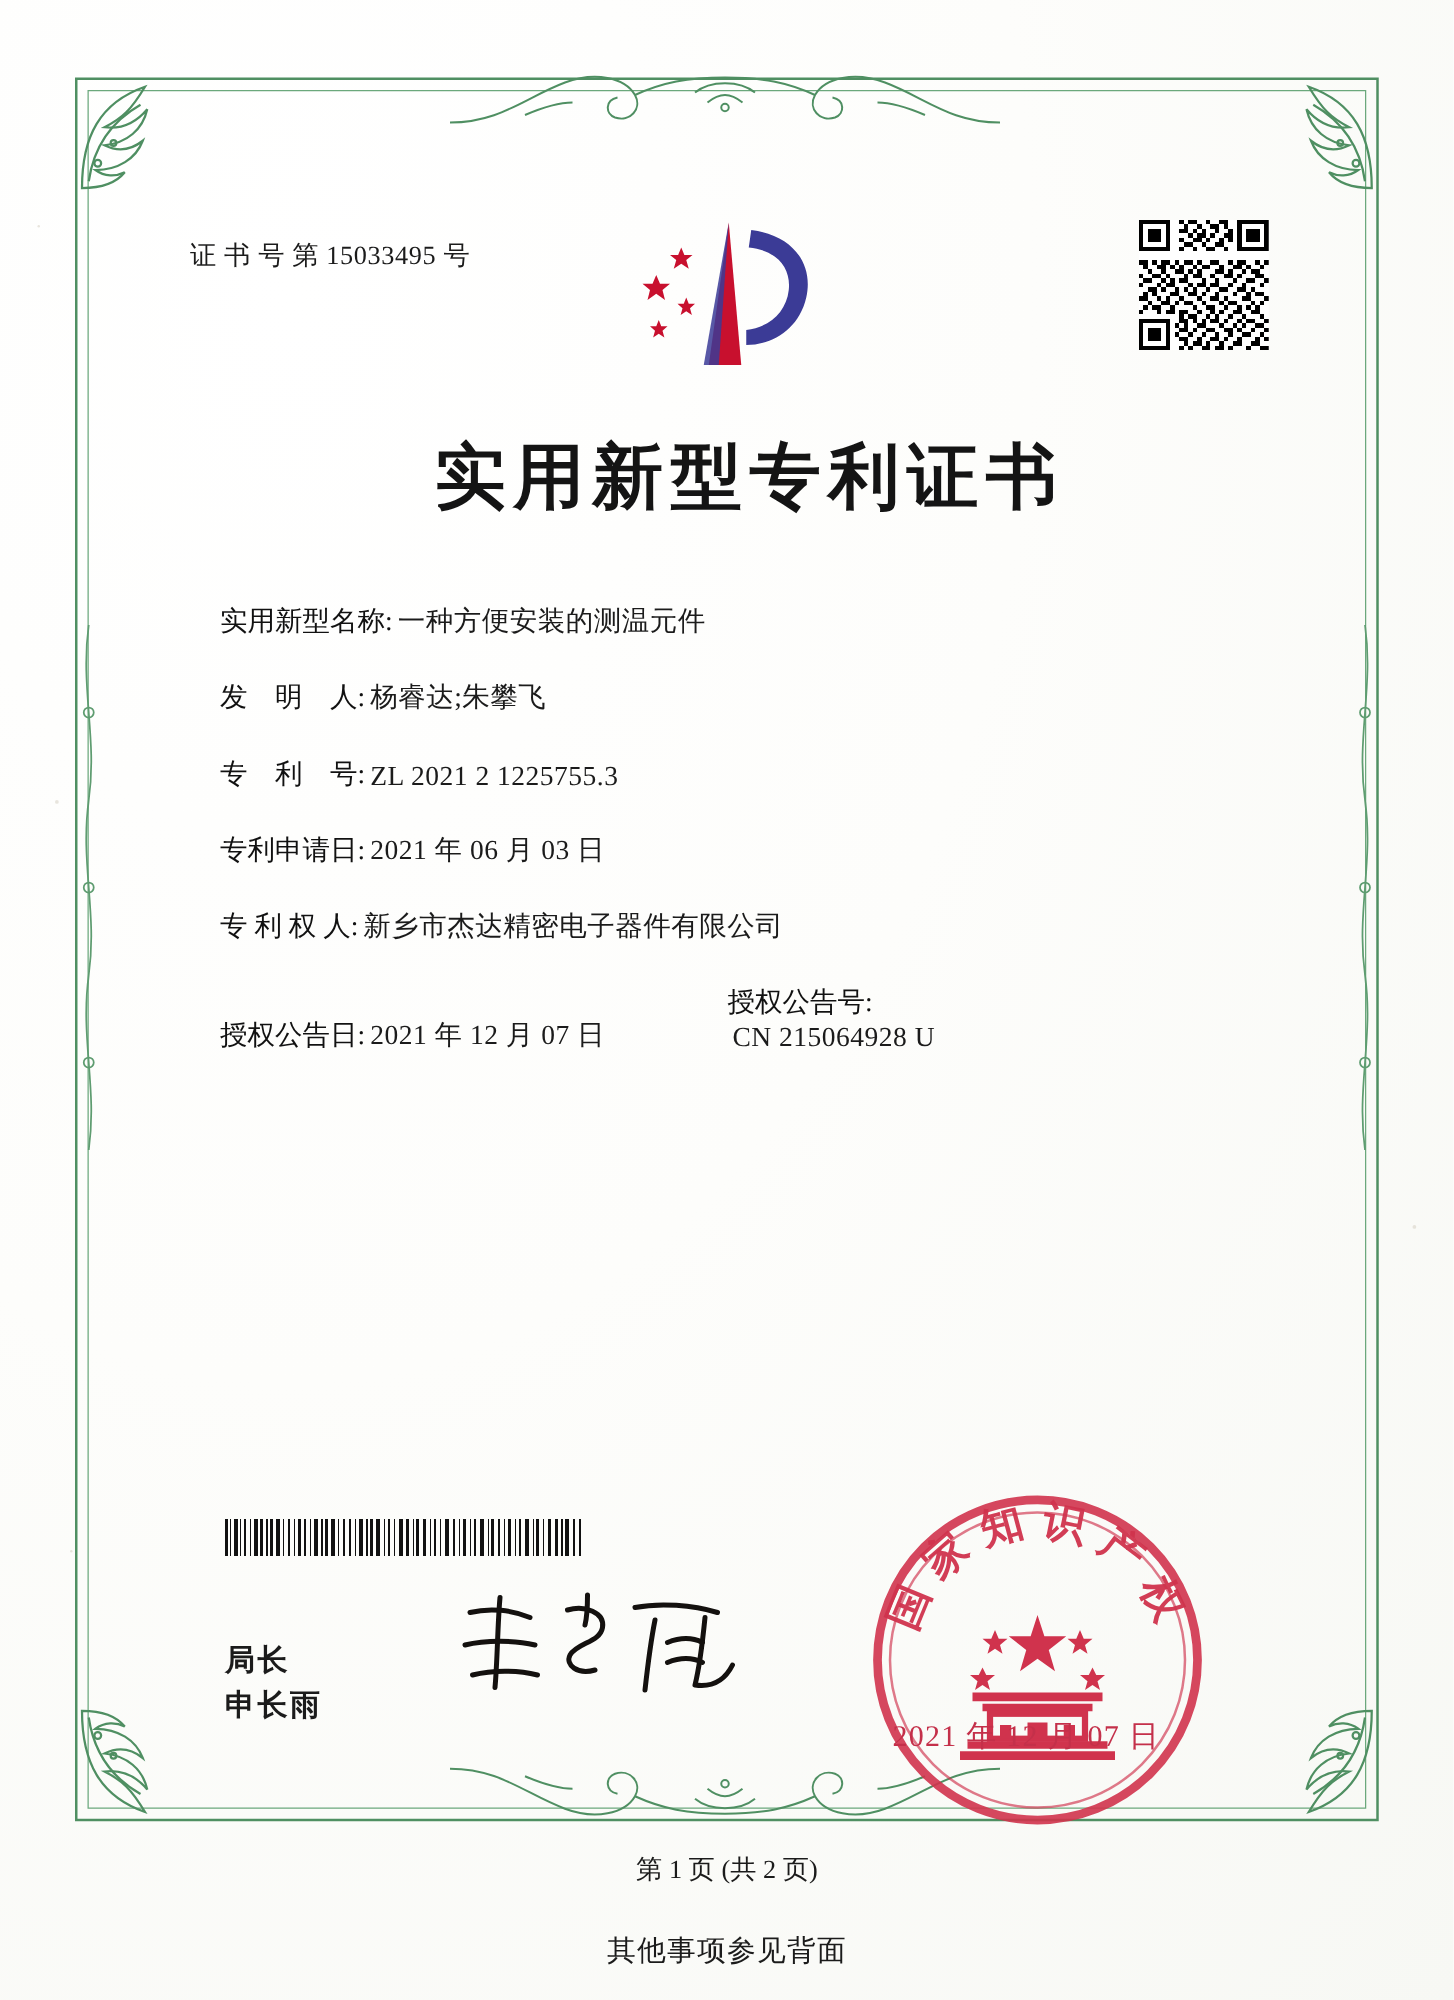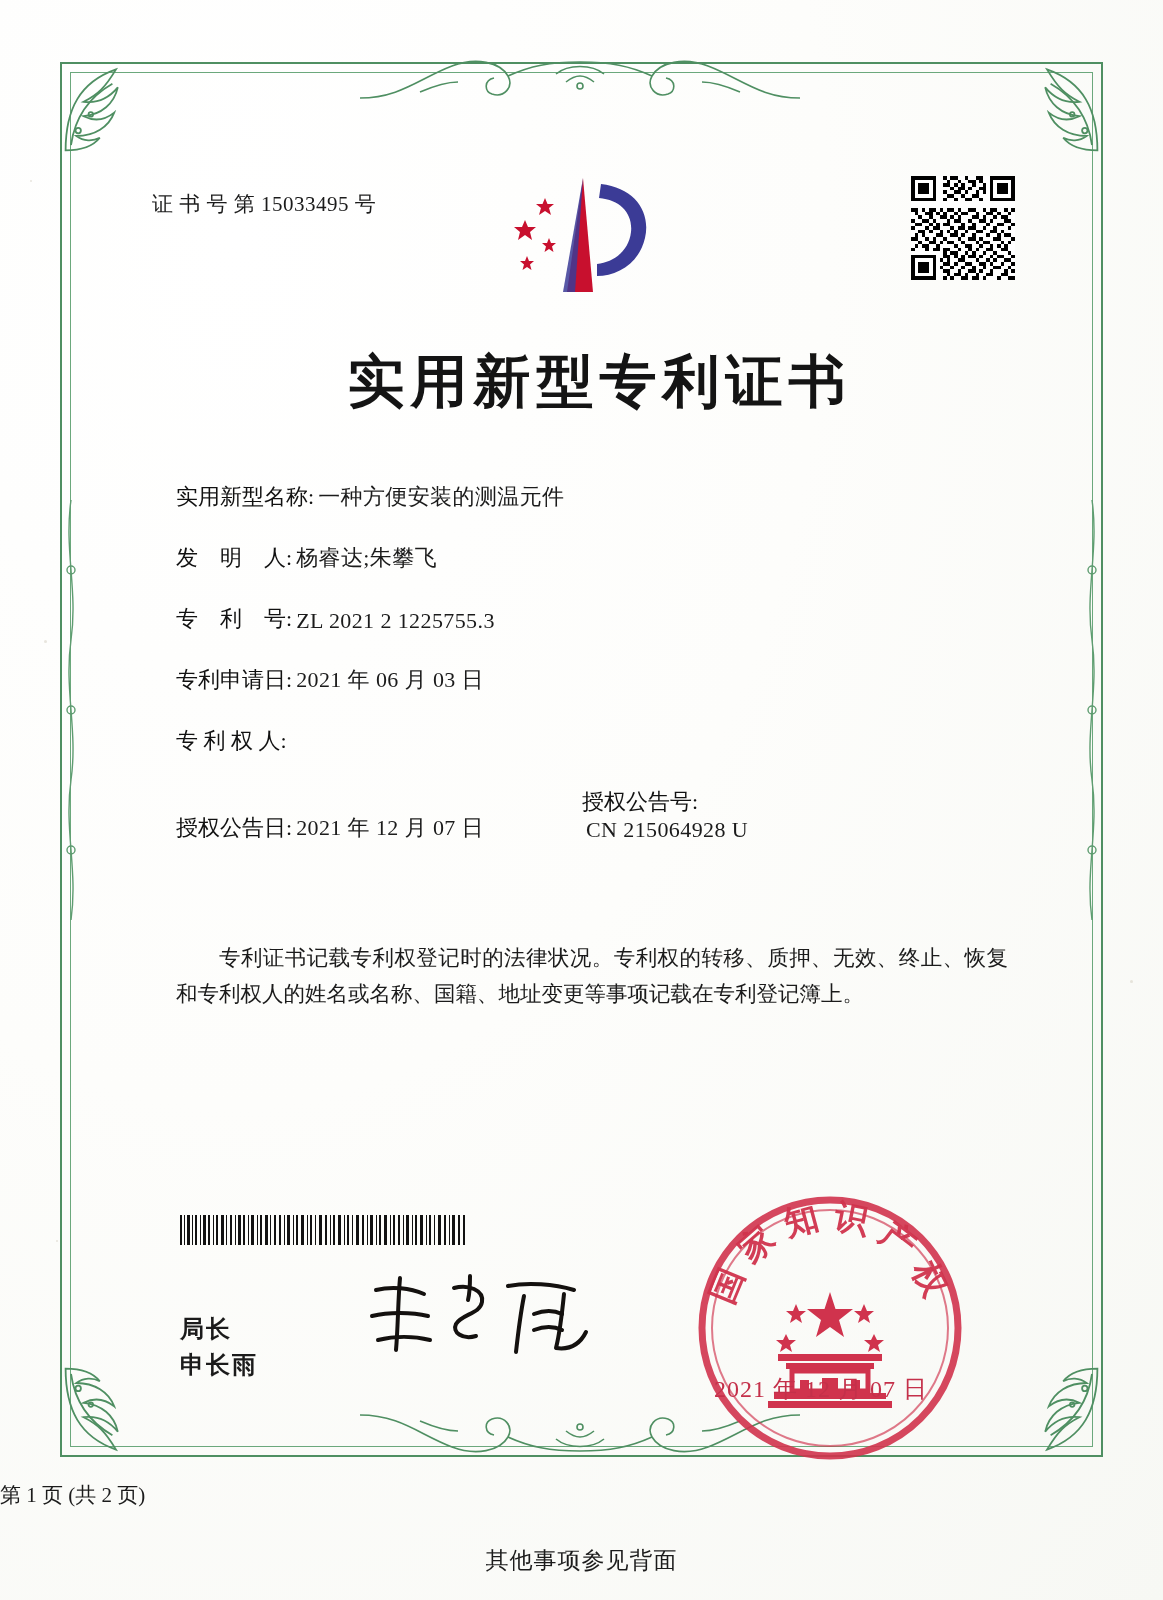--- a/index.html
+++ b/index.html
@@ -216,21 +216,21 @@
     color: #c4304a;
     letter-spacing: 1px;
     white-space: nowrap;
   }
 
   
   .page-no {
     position: absolute;
     left: 0; right: 0;
     top: 1481px;
-    text-align: left;
+    text-align: center;
     font-size: 21px;
   }
   .footnote {
     position: absolute;
     left: 0; right: 0;
     top: 1545px;
     text-align: center;
     font-size: 23px;
     letter-spacing: 1px;
   }
@@ -569,35 +569,35 @@
   <div class="frow">
     <span class="flabel">专　利　号:</span>
     <span class="fval">ZL 2021 2 1225755.3</span>
   </div>
   <div class="frow">
     <span class="flabel">专利申请日:</span>
     <span class="fval">2021 年 06 月 03 日</span>
   </div>
   <div class="frow">
     <span class="flabel">专 利 权 人:</span>
+    <span class="fval">新乡市杰达精密电子器件有限公司</span>
   </div>
   <div class="frow split">
     <span class="split-left">
       <span class="flabel">授权公告日:</span>
       <span class="fval">2021 年 12 月 07 日</span>
     </span>
     <span class="split-right">
       <span class="flabel">授权公告号:</span>
       <span class="fval">CN 215064928 U</span>
     </span>
   </div>
 </div>
 
 <div class="paras">
-  <p>专利证书记载专利权登记时的法律状况。专利权的转移、质押、无效、终止、恢复和专利权人的姓名或名称、国籍、地址变更等事项记载在专利登记簿上。</p>
 </div>
 
 <div class="barcode">
   <svg viewBox="0 0 285 30" shape-rendering="crispEdges">
     <g fill="#111">
       <rect x="0" y="0" width="2" height="30"></rect>
         <rect x="4" y="0" width="1" height="30"></rect>
       <rect x="7" y="0" width="3" height="30"></rect>
         <rect x="12" y="0" width="1" height="30"></rect>
       <rect x="15" y="0" width="2" height="30"></rect>

